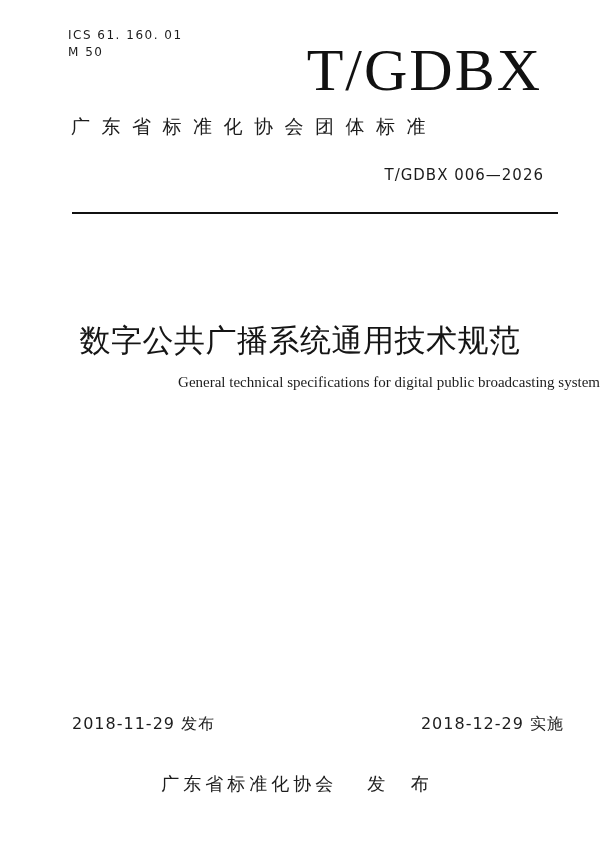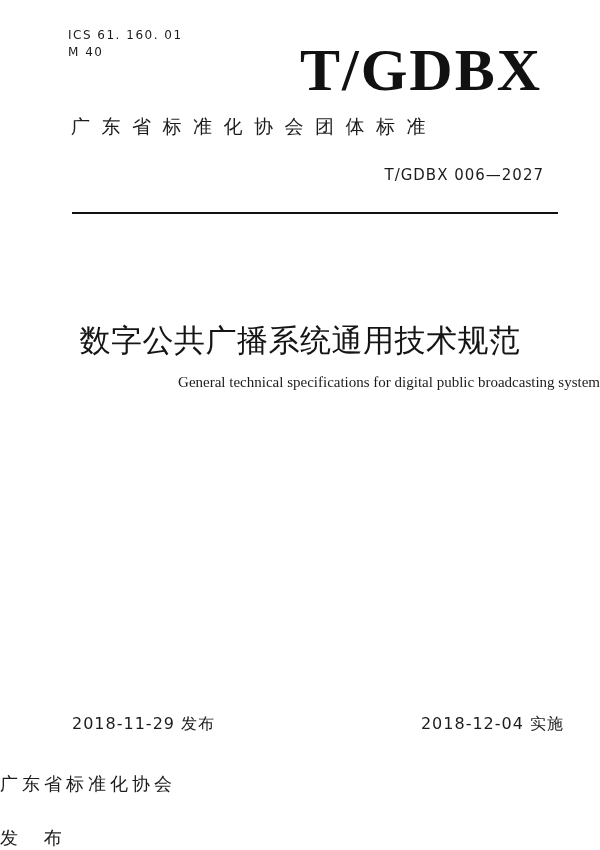--- a/index.html
+++ b/index.html
@@ -16,21 +16,21 @@
     background: #ffffff;
   }
   .ics-block {
     position: absolute; left: 68px; top: 27px;
     font-size: 12px; line-height: 17px; letter-spacing: 1.5px;
     color: #1c1c1c;
   }
   .logo {
     position: absolute; top: 40px; right: 58px;
     font-family: "Liberation Serif", "DejaVu Serif", serif;
-    font-weight: 700; font-size: 60px; line-height: 1;
+    font-weight: 400; font-size: 60px; line-height: 1;
     letter-spacing: 2px; color: #111;
   }
   .org-heading {
     position: absolute; left: 71px; top: 114px;
     font-size: 19px; letter-spacing: 11.5px;
     white-space: nowrap; color: #1c1c1c;
   }
   .std-number {
     position: absolute; right: 56px; top: 166px;
     font-size: 15px; letter-spacing: 1px; color: #1c1c1c;
@@ -53,50 +53,50 @@
   }
   .dates-row {
     position: absolute; left: 72px; right: 36px; top: 714px;
     display: flex; justify-content: space-between;
     font-size: 16px; letter-spacing: 1px; color: #1c1c1c; align-items: flex-end;
   }
   .publisher-row {
     position: absolute; left: 0; width: 100%; top: 772px;
     display: flex; justify-content: center; align-items: baseline;
     gap: 30px;
-    font-size: 18px; color: #1c1c1c; flex-direction: column;
+    font-size: 18px; color: #1c1c1c;
   }
   .publisher-name { letter-spacing: 4px; }
   .publish-action { letter-spacing: 10px; }
 </style>
 </head>
 <body>
 
 <div class="page">
 
   <div class="ics-block">
     <div>ICS 61. 160. 01</div>
-    <div>M 40</div>
+    <div>M 50</div>
   </div>
 
   <div class="logo">T/GDBX</div>
 
   <div class="org-heading">广东省标准化协会团体标准</div>
 
-  <div class="std-number">T/GDBX 006—2027</div>
+  <div class="std-number">T/GDBX 006—2026</div>
 
   <div class="header-rule"></div>
 
   <div class="title-zh">数字公共广播系统通用技术规范</div>
 
   <div class="title-en">General technical specifications for digital public broadcasting system</div>
 
   <div class="dates-row">
     <span>2018-11-29 发布</span>
-    <span>2018-12-04 实施</span>
+    <span>2018-12-29 实施</span>
   </div>
 
   <div class="publisher-row">
     <span class="publisher-name">广东省标准化协会</span>
     <span class="publish-action">发 布</span>
   </div>
 
 </div>
 
 </body></html>

